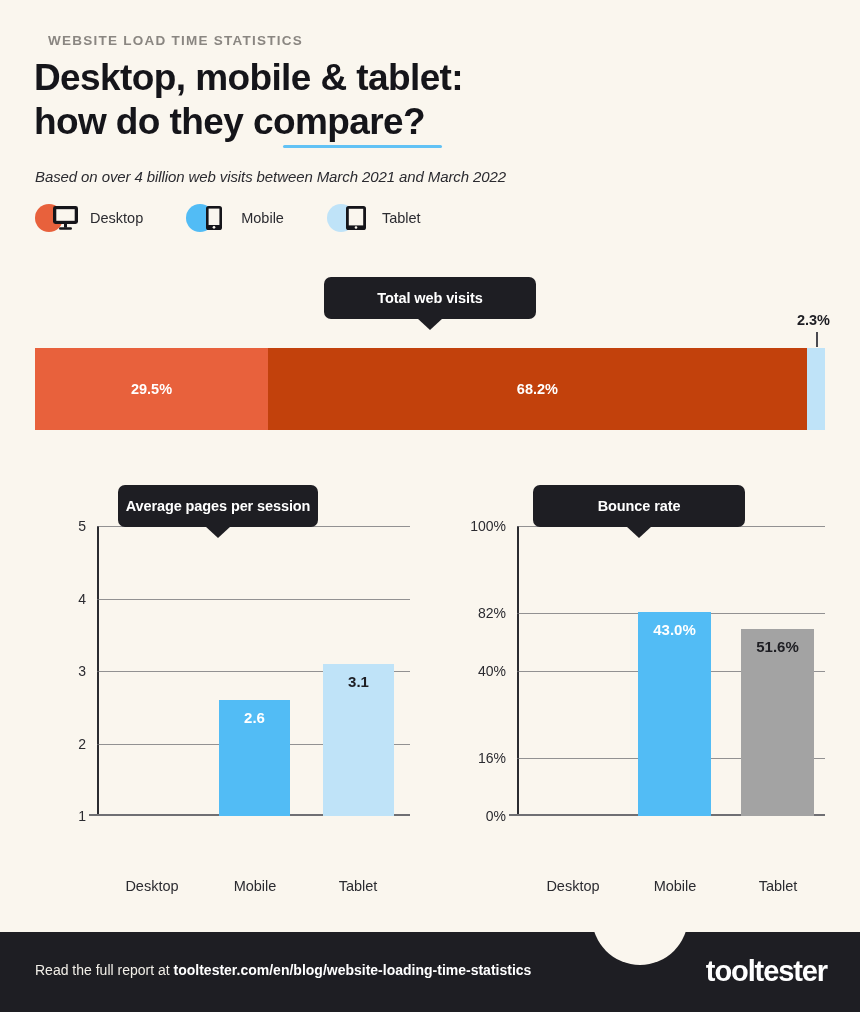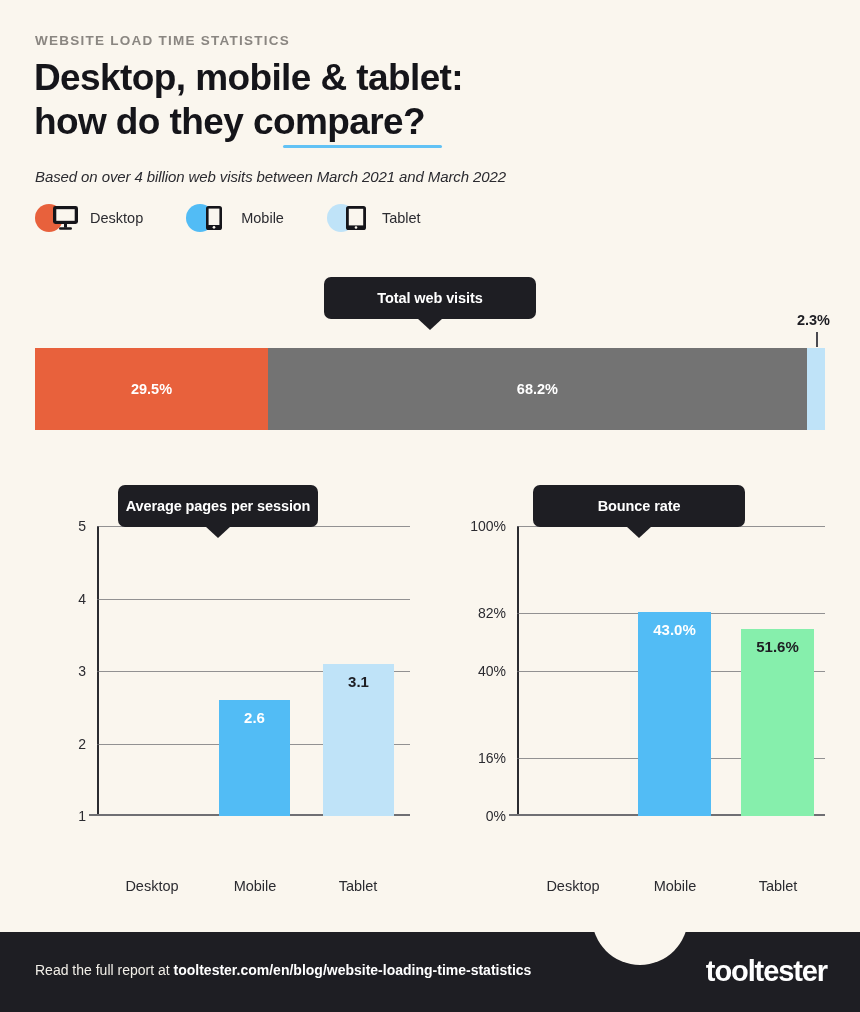--- a/index.html
+++ b/index.html
@@ -6,21 +6,21 @@
   html, body {
     width: 860px; height: 1012px;
     background: #faf6ee;
     font-family: "Liberation Sans", sans-serif;
     overflow: hidden;
   }
   #root { position: relative; width: 860px; height: 1012px; background: #faf6ee; }
 
   
   .kicker {
-    position: absolute; left: 35px; top: 33px;
+    position: absolute; left: 48px; top: 33px;
     font-size: 13.5px; font-weight: 700; letter-spacing: 1.25px;
     color: #8a8681; text-transform: uppercase;
   }
   .headline {
     position: absolute; left: 34px; top: 56px;
     font-size: 37px; line-height: 44px; font-weight: 700;
     color: #15151a; letter-spacing: -0.6px; white-space: pre-line;
   }
   .headline-underline {
     position: absolute; left: 283px; top: 145px;
@@ -162,21 +162,21 @@
     </div>
   </div>
 
   <div class="badge" style="left:324px; top:277px; width:212px; height:42px;">Total web visits</div>
 
   <div class="stack-note">2.3%</div>
   <div class="stack-tick"></div>
 
   <div class="stack">
     <div class="stack-seg" style="width:29.5%; background:#e8613c">29.5%</div>
-    <div class="stack-seg" style="width:68.2%; background:#737373">68.2%</div>
+    <div class="stack-seg" style="width:68.2%; background:#c2410c">68.2%</div>
     <div class="stack-seg" style="width:2.3%; background:#bfe3f8"></div>
   </div>
 
   <div class="chart left">
     <div class="badge" style="left:83px; top:-1px; width:200px; height:42px; z-index:5;">Average pages per session</div>
 
     <div class="plot">
       <div class="axis-y"></div>
       <div class="axis-x"></div>
 
@@ -221,21 +221,21 @@
       <span class="ytick" style="top:0px">100%</span>
       <span class="ytick" style="top:87px">82%</span>
       <span class="ytick" style="top:145px">40%</span>
       <span class="ytick" style="top:232px">16%</span>
       <span class="ytick" style="top:290px">0%</span>
 
       <div class="bars">
         <div class="bar" style="left:121px; width:73px; height:204px; background:#52bcf5">
           <span class="bar-val">43.0%</span>
         </div>
-        <div class="bar" style="left:224px; width:73px; height:187px; background:#86efac">
+        <div class="bar" style="left:224px; width:73px; height:187px; background:#a3a3a3">
           <span class="bar-val dark">51.6%</span>
         </div>
       </div>
 
       <span class="xlabel" style="left:56px">Desktop</span>
       <span class="xlabel" style="left:158px">Mobile</span>
       <span class="xlabel" style="left:261px">Tablet</span>
     </div>
   </div>
 

